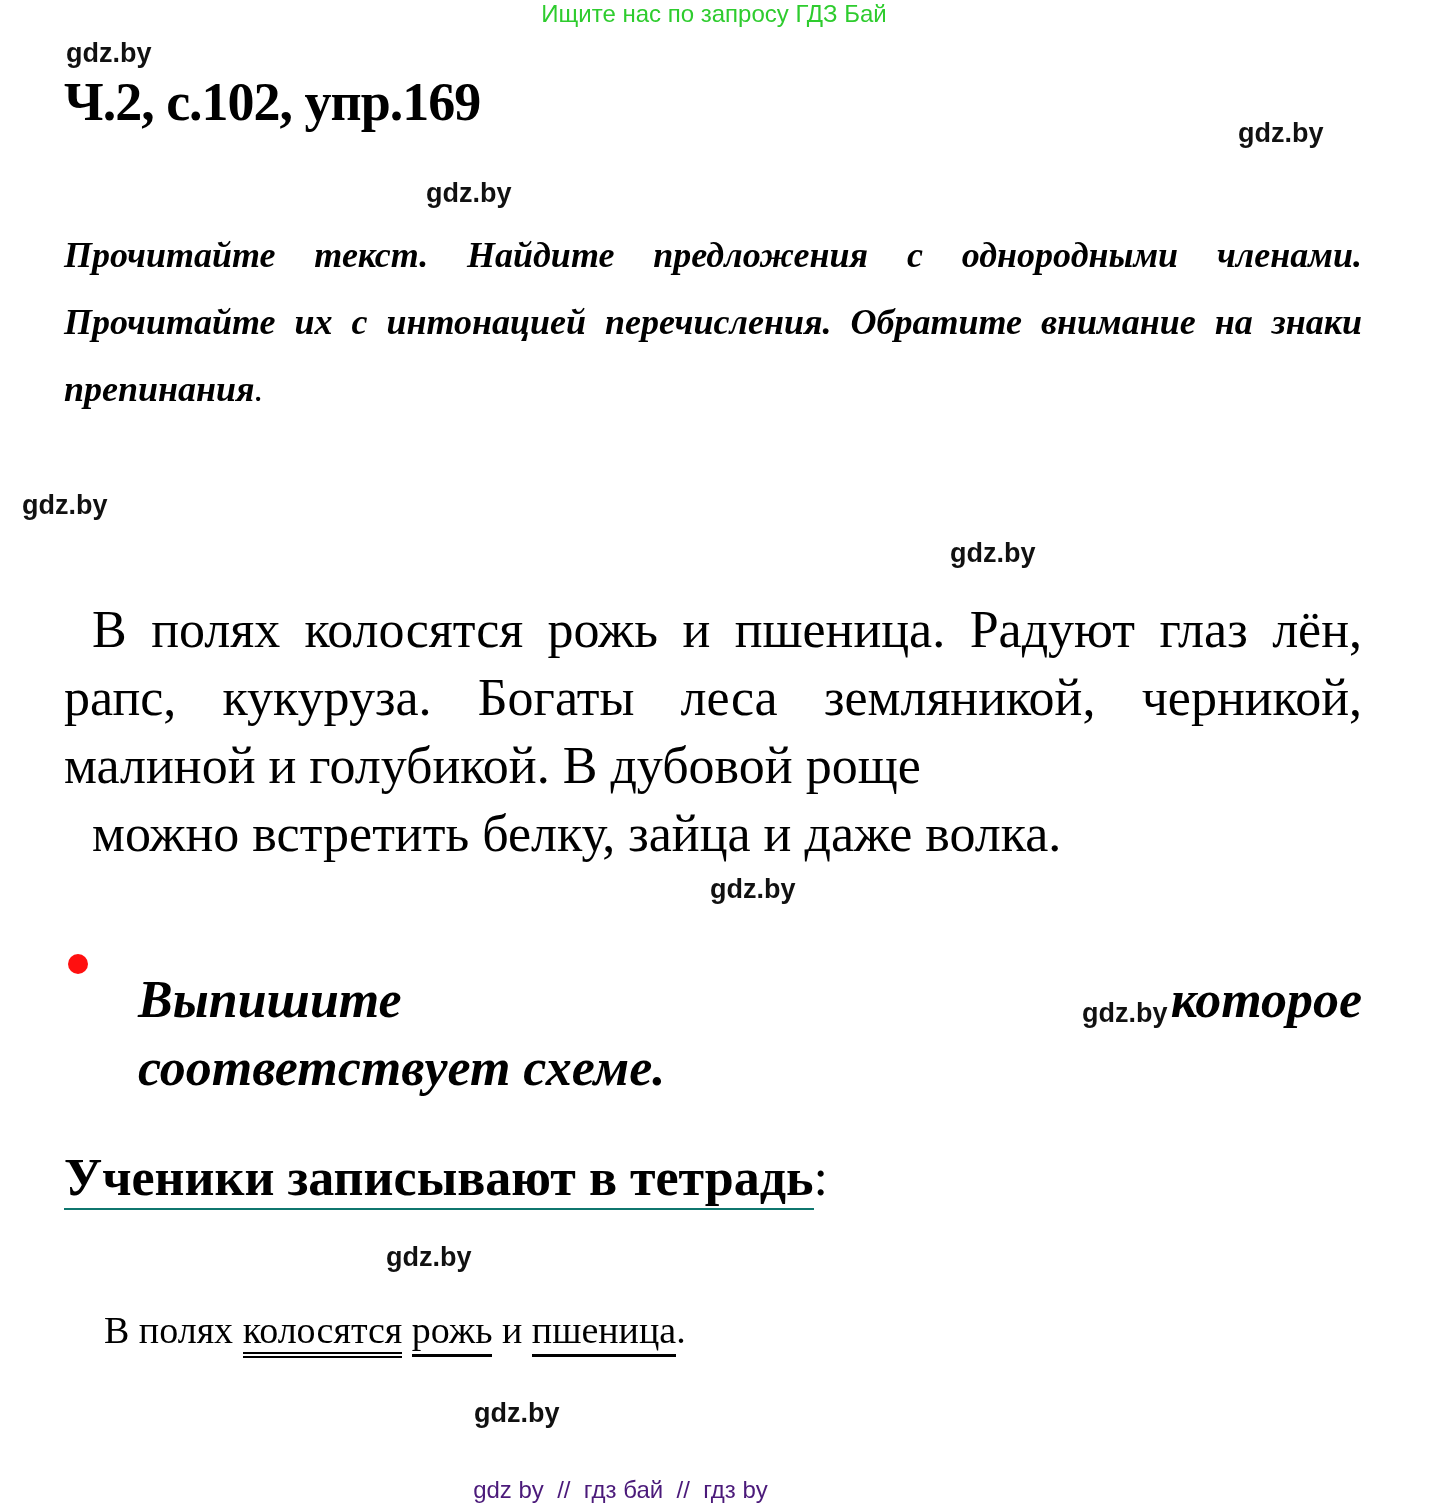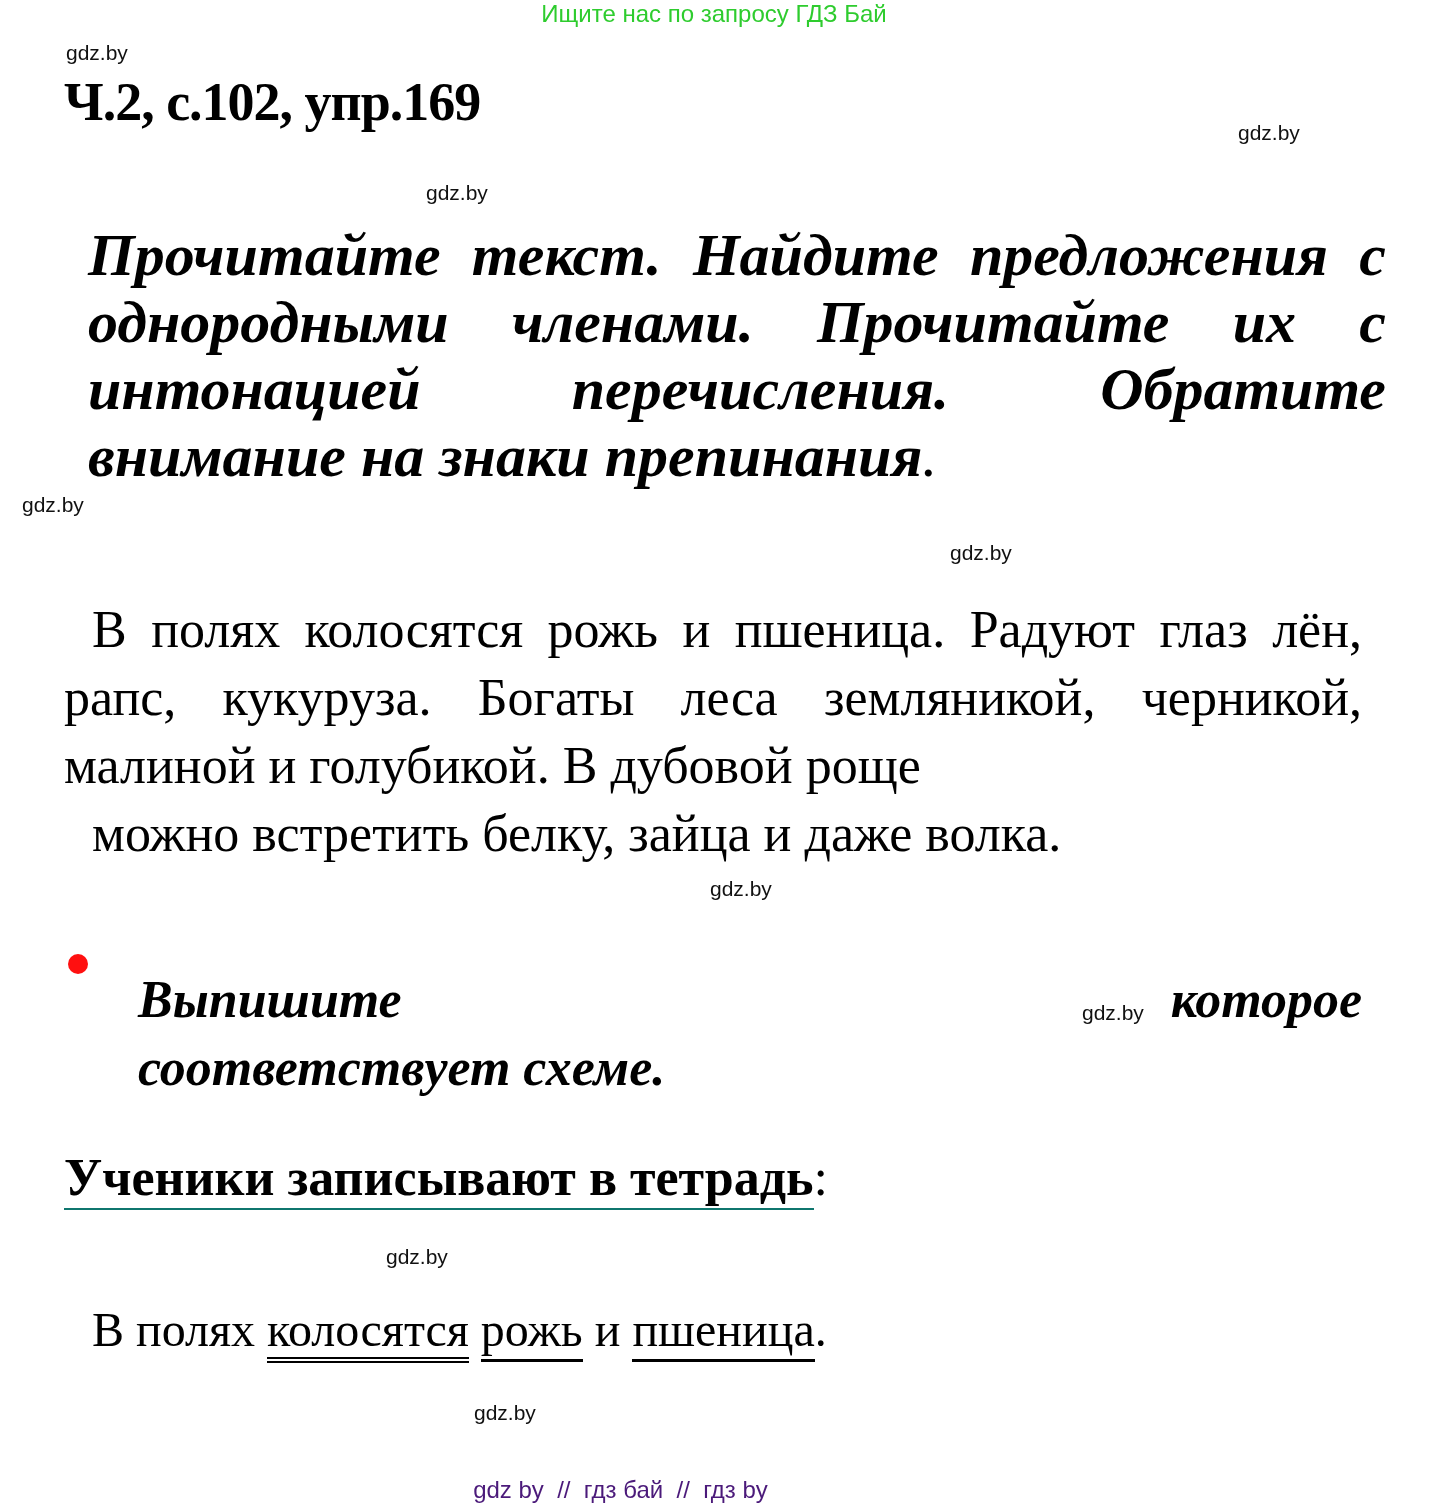--- a/index.html
+++ b/index.html
@@ -1,31 +1,31 @@
 <!DOCTYPE html>
 <html><head>
 <meta charset="utf-8">
 <style>
   html, body { margin: 0; padding: 0; background: #ffffff; }
   body { width: 1453px; height: 1508px; position: relative; overflow: hidden; }
   .abs { position: absolute; }
   .banner { left: 0; width: 1428px; top: 0; text-align: center; font-family: "Liberation Sans", sans-serif; font-size: 24px; color: #2ecc2e; line-height: 28px; }
-  .wm { font-family: "Liberation Sans", sans-serif; font-size: 21px; color: #111; line-height: 30px; white-space: nowrap; }
+  .wm { font-family: "Liberation Sans", sans-serif; font-size: 27px; color: #111; line-height: 30px; white-space: nowrap; font-weight: bold; }
   .title { left: 64px; top: 72px; font-family: "Liberation Serif", serif; font-weight: bold; font-size: 54px; line-height: 60px; color: #000; letter-spacing: -1px; white-space: nowrap; }
-  .task { left: 64px; top: 222px; width: 1298px; font-family: "Liberation Serif", serif; font-style: italic; font-weight: bold; font-size: 60px; line-height: 67px; color: #000; text-align: justify; text-align-last: left; margin-left: 24px; }
+  .task { left: 64px; top: 222px; width: 1298px; font-family: "Liberation Serif", serif; font-style: italic; font-weight: bold; font-size: 36px; line-height: 67px; color: #000; text-align: justify; text-align-last: left; }
   .task .dot { font-weight: normal; }
   .text { left: 64px; top: 572px; width: 1298px; font-family: "Liberation Serif", serif; font-size: 52px; line-height: 68px; color: #000; text-align: justify; text-indent: 28px; margin-top: 24px; }
   .text .last { display: block; text-align: left; }
   .bullet-dot { left: 68px; top: 954px; width: 20px; height: 20px; background: #ff1010; border-radius: 50%; }
   .bullet-text { left: 138px; top: 930px; width: 1224px; font-family: "Liberation Serif", serif; font-style: italic; font-weight: bold; font-size: 52px; line-height: 68px; color: #000; }
   .bullet-text .l1 { display: flex; justify-content: space-between; margin-top: 36px; }
   .heading { left: 64px; top: 1148px; font-family: "Liberation Serif", serif; font-weight: bold; font-size: 52px; line-height: 60px; color: #000; white-space: nowrap; }
   .heading .u { border-bottom: 2px solid #0f766e; padding-bottom: 2px; }
   .heading .colon { font-weight: normal; }
-  .answer { left: 92px; top: 1298px; font-family: "Liberation Serif", serif; font-size: 48px; line-height: 64px; color: #000; white-space: nowrap; }
+  .answer { left: 104px; top: 1298px; font-family: "Liberation Serif", serif; font-size: 38px; line-height: 64px; color: #000; white-space: nowrap; }
   .u-double { border-bottom: 6px double #000; padding-bottom: 1px; }
   .u-single { border-bottom: 3px solid #000; padding-bottom: 3px; }
   .footer { left: 0; width: 1241px; top: 1476px; text-align: center; font-family: "Liberation Sans", sans-serif; font-size: 24px; color: #4b1a7a; line-height: 28px; white-space: pre; }
 </style>
 </head>
 <body>
 
 <div class="abs banner">Ищите нас по запросу ГДЗ Бай</div>
 
 <div class="abs wm" style="left:66px;top:38px;">gdz.by</div>

